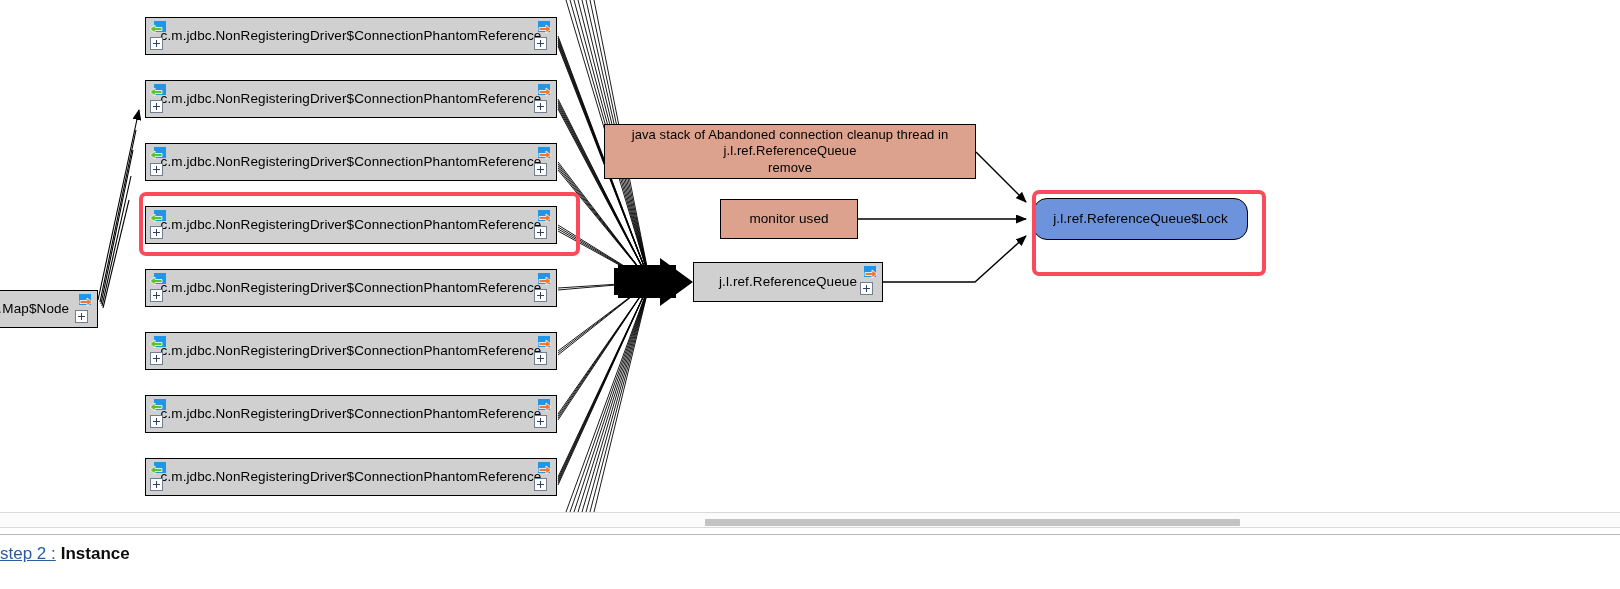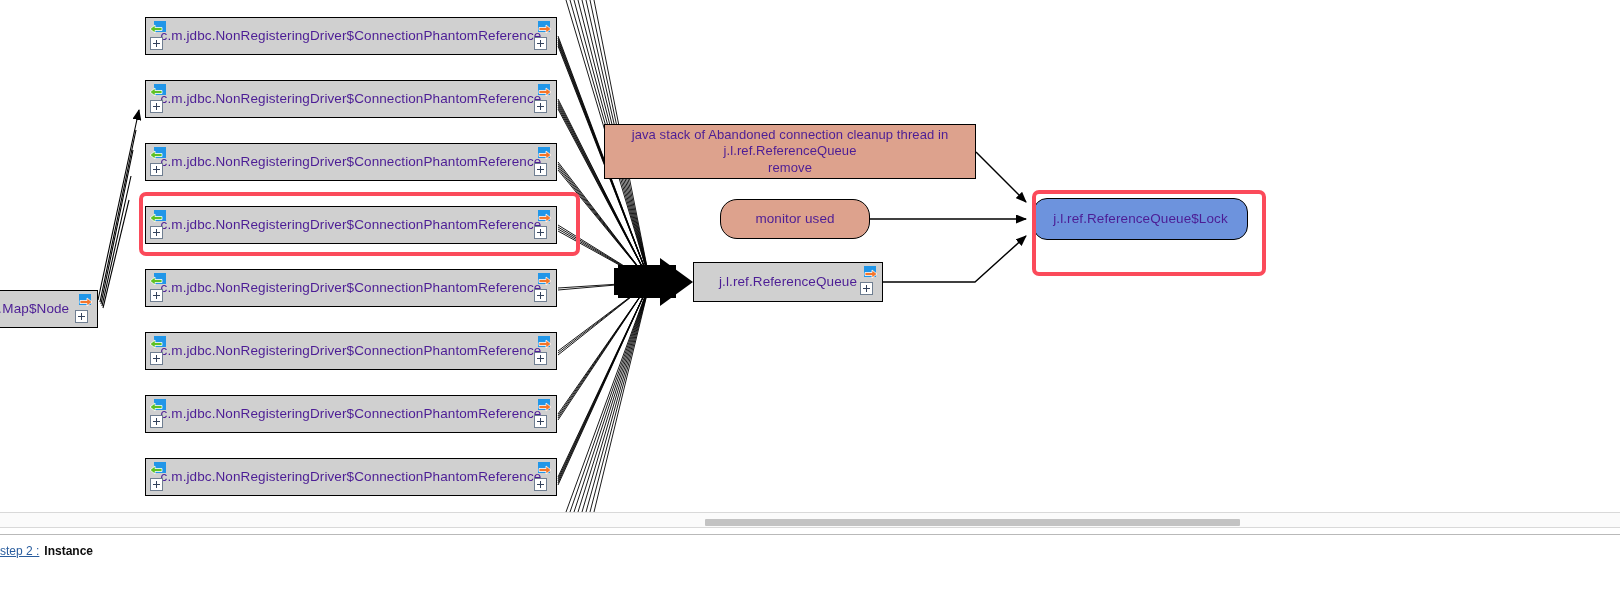--- a/index.html
+++ b/index.html
@@ -34,21 +34,21 @@
 
   
   .node {
     position: absolute;
     box-sizing: border-box;
     border: 1px solid #000000;
     display: flex;
     align-items: center;
     justify-content: center;
     font-size: 13.5px;
-    color: #4c1d95;
+    color: #000000;
     letter-spacing: 0.1px;
     white-space: pre;
     text-align: center;
     line-height: 1.15;
   }
   .node.instance {
     background: #d0d0d0;
   }
   .node.stack {
     background: #dda28d;
@@ -149,21 +149,21 @@
     top: 23px;
     width: 1620px;
     height: 54px;
     background: #ffffff;
   }
   #step-line {
     position: absolute;
     left: 0;
     top: 9px;
     white-space: nowrap;
-    font-size: 12px;
+    font-size: 17px;
   }
   #step-link {
     color: #2a5d9e;
     text-decoration: underline;
   }
   #step-label {
     color: #0d0d0d;
     font-weight: 600;
     margin-left: 5px;
   }
@@ -320,21 +320,21 @@
       <div class="node instance" style="left: 145px; top: 458px; width: 412px; height: 38px;"><span style="pointer-events: none; padding: 0px 26px;">c.m.jdbc.NonRegisteringDriver$ConnectionPhantomReference</span><div class="icon-group left"><svg class="arrow-icon" viewBox="0 0 17 16">
             <path d="M4,1 L16,1 L16,12 L4,12 z" fill="#2196e8"></path>
             <path d="M0,9 L5,5 L5,7.5 L12,7.5 L12,10.5 L5,10.5 L5,13 z" fill="#5ec124" stroke="#ffffff" stroke-width="0.8"></path>
           </svg><div class="plus-box"></div></div><div class="icon-group right"><svg class="arrow-icon" viewBox="0 0 17 16">
             <path d="M4,1 L16,1 L16,12 L4,12 z" fill="#2196e8"></path>
             <path d="M17,9 L12,5 L12,7.5 L5,7.5 L5,10.5 L12,10.5 L12,13 z" fill="#f5762a" stroke="#ffffff" stroke-width="0.8"></path>
           </svg><div class="plus-box"></div></div></div>
       <div class="node stack" style="left: 604px; top: 124px; width: 372px; height: 55px;"><span style="pointer-events: none; padding: 0px 36px;">java stack of Abandoned connection cleanup thread in
 j.l.ref.ReferenceQueue
 remove</span></div>
-      <div class="node monitor" style="left: 720px; top: 199px; width: 150px; height: 40px; border-radius: 17px;"><span style="pointer-events: none; padding: 0px 26px;">monitor used</span></div>
+      <div class="node monitor" style="left: 720px; top: 199px; width: 138px; height: 40px;"><span style="pointer-events: none; padding: 0px 26px;">monitor used</span></div>
       <div class="node instance" style="left: 693px; top: 262px; width: 190px; height: 40px;"><span style="pointer-events: none; padding: 0px 26px;">j.l.ref.ReferenceQueue</span><div class="icon-group right"><svg class="arrow-icon" viewBox="0 0 17 16">
             <path d="M4,1 L16,1 L16,12 L4,12 z" fill="#2196e8"></path>
             <path d="M17,9 L12,5 L12,7.5 L5,7.5 L5,10.5 L12,10.5 L12,13 z" fill="#f5762a" stroke="#ffffff" stroke-width="0.8"></path>
           </svg><div class="plus-box"></div></div></div>
       <div class="node lock" style="left: 1033px; top: 198px; width: 215px; height: 42px;"><span style="pointer-events: none; padding: 0px 26px;">j.l.ref.ReferenceQueue$Lock</span></div>
     </div>
 
   <div id="selection-layer">
       <div class="selection-frame" style="left: 139px; top: 192px; width: 441px; height: 64px; border-color: rgb(251, 74, 90);"></div>
       <div class="selection-frame" style="left: 1032px; top: 190px; width: 234px; height: 86px; border-color: rgb(251, 74, 90);"></div>

